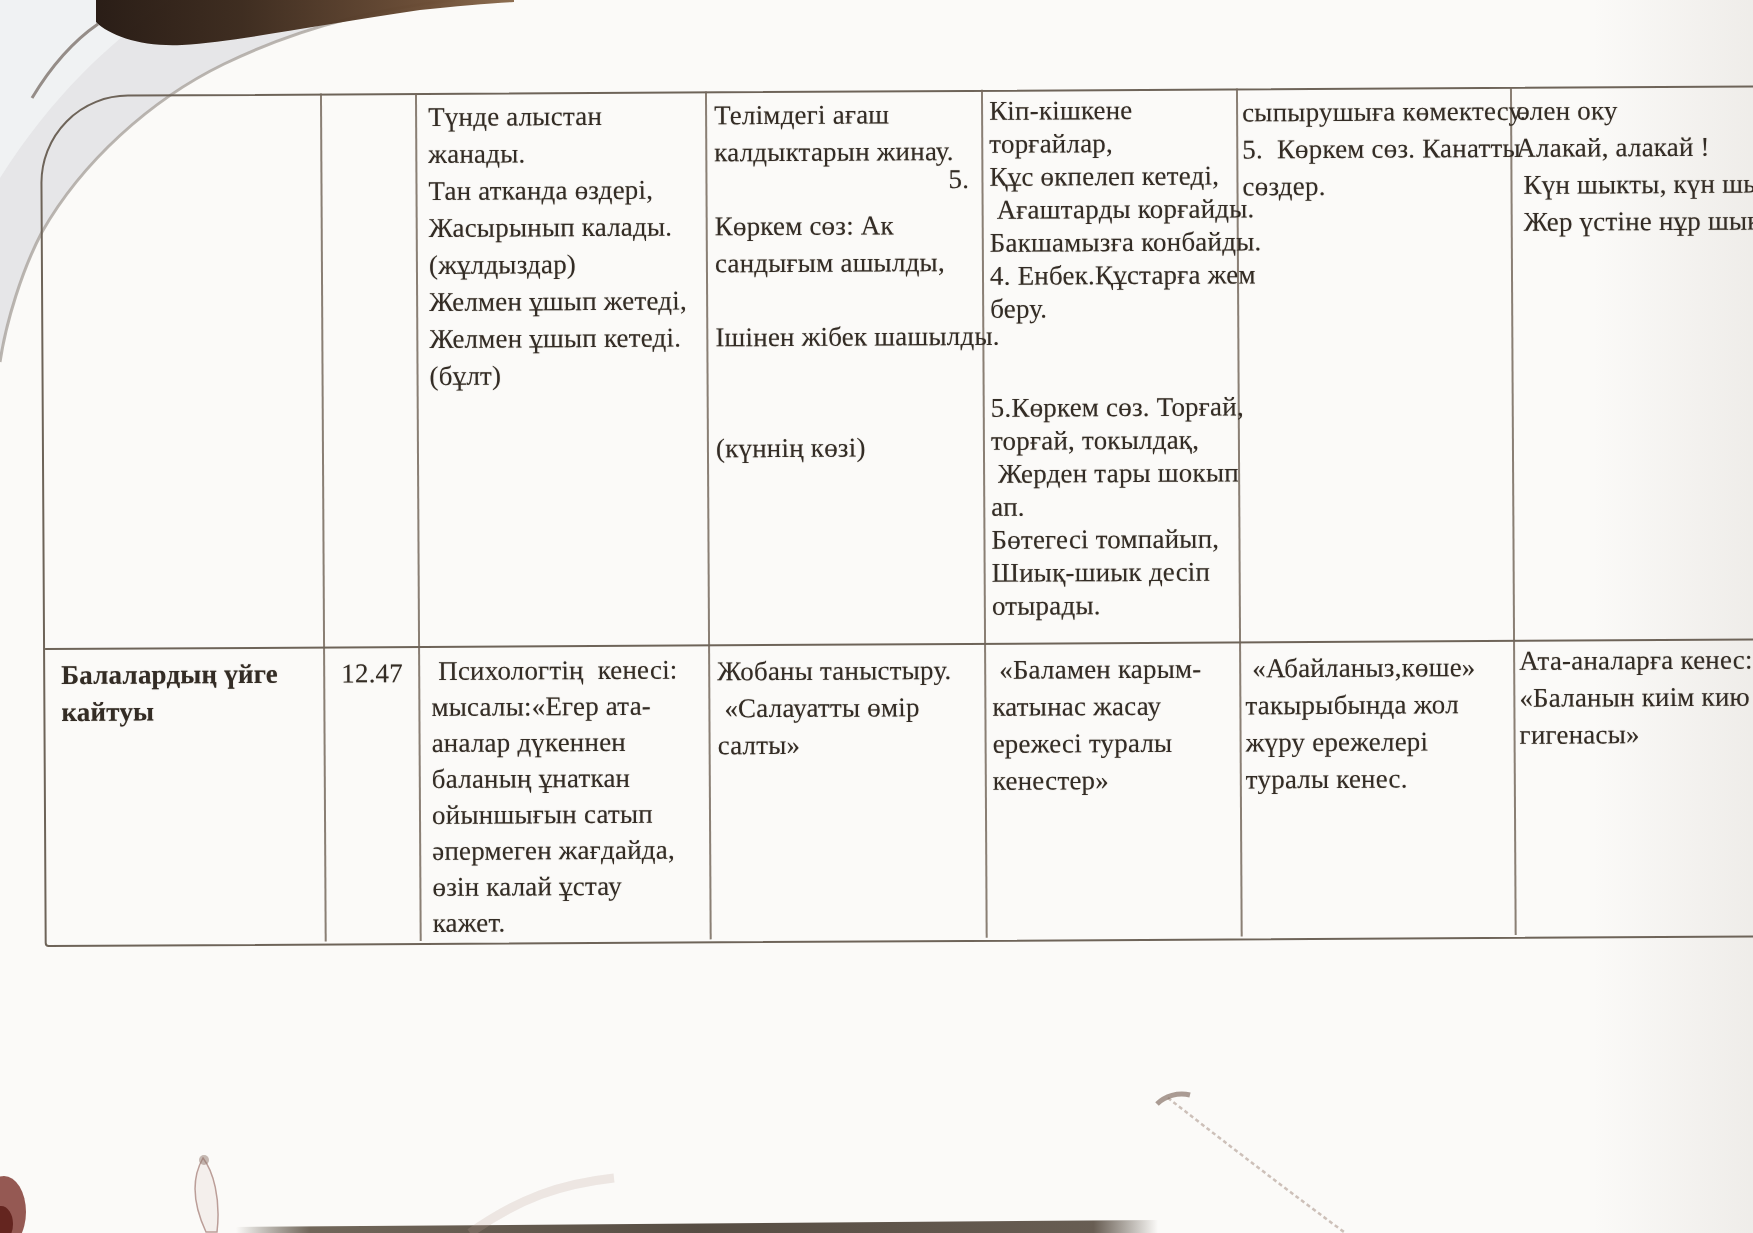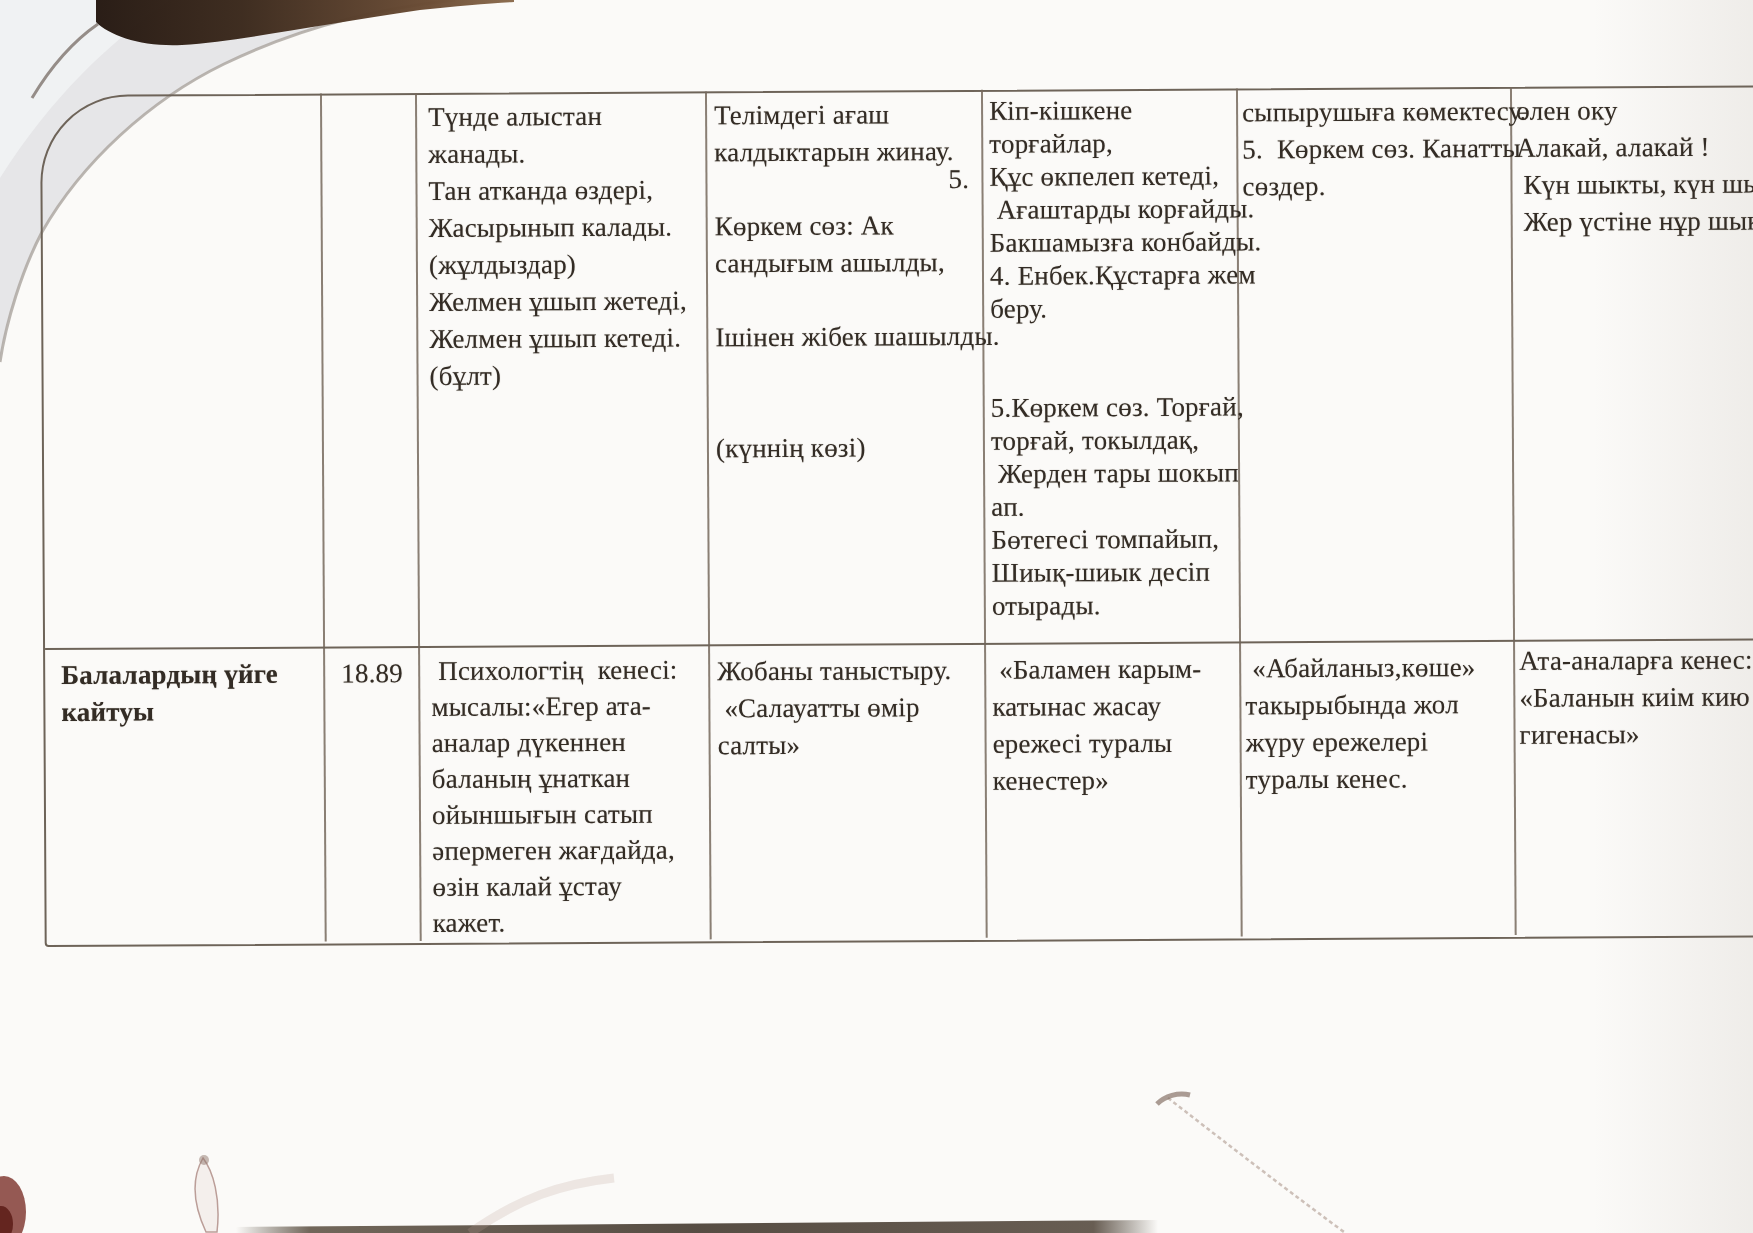--- a/index.html
+++ b/index.html
@@ -123,21 +123,21 @@
       <div class="ln">өлен оку</div>
       <div class="ln">Алакай, алакай !</div>
       <div class="ln"> Күн шыкты, күн шыкты.</div>
       <div class="ln"> Жер үстіне нұр шыкты</div>
     </div>
 
   <div class="cell c-r2c1">
       <div class="ln">Балалардың үйге</div>
       <div class="ln">кайтуы</div>
     </div>
-  <div class="cell c-r2c2">18.89</div>
+  <div class="cell c-r2c2">12.47</div>
   <div class="cell c-r2c3">
       <div class="ln"> Психологтің  кенесі:</div>
       <div class="ln">мысалы:«Егер ата-</div>
       <div class="ln">аналар дүкеннен</div>
       <div class="ln">баланың ұнаткан</div>
       <div class="ln">ойыншығын сатып</div>
       <div class="ln">әпермеген жағдайда,</div>
       <div class="ln">өзін калай ұстау</div>
       <div class="ln">кажет.</div>
     </div>

